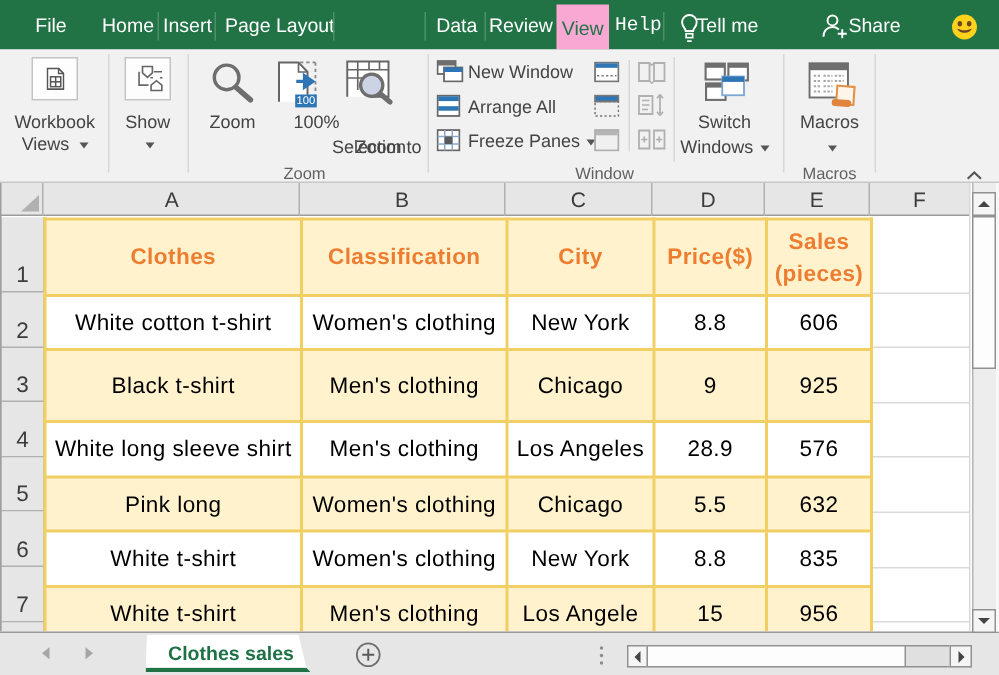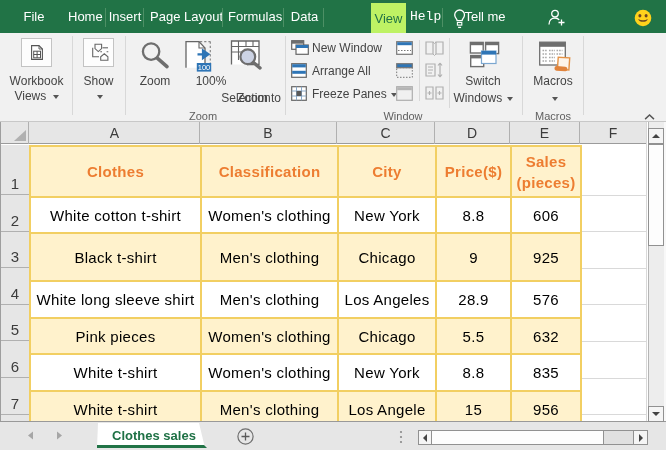--- a/index.html
+++ b/index.html
@@ -4,21 +4,21 @@
 <style>
 * { margin:0; padding:0; box-sizing:border-box; }
 html,body { width:666px; height:450px; overflow:hidden; }
 body { font-family:"Liberation Sans", sans-serif; position:relative; background:#fff; }
 .abs { position:absolute; }
 
 
 #greenbar { left:0; top:0; width:666px; height:33px; background:#217346; }
 .tab { position:absolute; top:0; height:33px; line-height:34px; color:#fff; font-size:13px; text-align:center; white-space:nowrap; }
 .tsep { position:absolute; top:8px; height:19px; width:1px; background:#4d9065; }
-#activetab { position:absolute; left:371px; top:3px; width:35px; height:30px; background:#bef264; color:#217346; font-size:13px; line-height:31px; text-align:center; }
+#activetab { position:absolute; left:371px; top:3px; width:35px; height:30px; background:#f9a8d4; color:#217346; font-size:13px; line-height:31px; text-align:center; }
 
 
 #ribbon { left:0; top:33px; width:666px; height:89px; background:#f1f1f1; border-bottom:1px solid #c8c8c8; }
 .gsep { position:absolute; top:3px; height:79px; width:1px; background:#d8d8d8; }
 .biglabel { position:absolute; font-size:12px; color:#444; text-align:center; white-space:nowrap; }
 .glabel { position:absolute; top:77px; font-size:11px; color:#606060; text-align:center; white-space:nowrap; }
 .iconbox { position:absolute; width:31px; height:29px; top:5px; background:#fdfdfd; border:1px solid #c3c3c3; display:flex; align-items:center; justify-content:center; }
 .srow { position:absolute; font-size:12px; color:#444; white-space:nowrap; }
 .caret { display:inline-block; width:0; height:0; border-left:3px solid transparent; border-right:3px solid transparent; border-top:4px solid #555; vertical-align:middle; margin-left:3px; }
 
@@ -46,22 +46,22 @@
 .sbbtn { position:absolute; background:#f5f5f5; border:1px solid #919191; display:flex; align-items:center; justify-content:center; }
 </style>
 </head>
 <body>
 
 <div class="abs" id="greenbar">
   <div class="tab" style="left:21px;width:26px;">File</div>
   <div class="tab" style="left:68px;width:34px;">Home</div>
   <div class="tab" style="left:108px;width:34px;">Insert</div>
   <div class="tab" style="left:150px;width:67px;">Page Layout</div>
-  <div class="tab" style="left:228px;width:50px;">Formulas</div>
   <div class="tab" style="left:290px;width:29px;">Data</div>
+  <div class="tab" style="left:326px;width:42px;">Review</div>
   <div class="tab" style="left:410px;width:28px;font-family:Liberation Mono, monospace;">Help</div>
   <div class="tsep" style="left:105px;"></div>
   <div class="tsep" style="left:143px;"></div>
   <div class="tsep" style="left:222px;"></div>
   <div class="tsep" style="left:283px;"></div>
   <div class="tsep" style="left:323px;"></div>
   <div class="tsep" style="left:442px;"></div>
   <div id="activetab">View</div>
 
   <svg class="abs" style="left:452px;top:8px;" width="16" height="21" viewBox="0 0 16 21">
@@ -69,20 +69,21 @@
     <rect x="5.4" y="14.5" width="4.4" height="2.6" fill="none" stroke="#fff" stroke-width="1.1"></rect>
     <path d="M6.1 19.4 h3" stroke="#fff" stroke-width="1.3"></path>
   </svg>
   <div class="tab" style="left:464px;width:42px;">Tell me</div>
 
   <svg class="abs" style="left:547px;top:9px;" width="19" height="18" viewBox="0 0 19 18">
     <circle cx="8" cy="4.6" r="3.3" fill="none" stroke="#fff" stroke-width="1.3"></circle>
     <path d="M2 15.5 C2 11 5 9 8 9 C9.8 9 11.2 9.6 12.2 10.8" fill="none" stroke="#fff" stroke-width="1.3"></path>
     <path d="M14.5 10.5 L14.5 16.5 M11.5 13.5 L17.5 13.5" stroke="#fff" stroke-width="1.3"></path>
   </svg>
+  <div class="tab" style="left:563px;width:40px;">Share</div>
 
   <svg class="abs" style="left:634px;top:9px;" width="18" height="18" viewBox="0 0 18 18">
     <circle cx="9" cy="9" r="8.3" fill="#ffd21c"></circle>
     <ellipse cx="5.9" cy="6.8" rx="1.5" ry="1.8" fill="#6b4423"></ellipse>
     <ellipse cx="12.1" cy="6.8" rx="1.5" ry="1.8" fill="#6b4423"></ellipse>
     <path d="M4.2 10 C5 13.8 13 13.8 13.8 10 C10.8 11.6 7.2 11.6 4.2 10 Z" fill="#6b4423"></path>
   </svg>
 </div>
 
 <div class="abs" id="ribbon">
@@ -297,21 +298,21 @@
           <td>925</td>
         </tr>
     <tr style="height:37px;">
           <td>White long sleeve shirt</td>
           <td>Men's clothing</td>
           <td>Los Angeles</td>
           <td>28.9</td>
           <td>576</td>
         </tr>
     <tr class="c" style="height:36px;">
-          <td>Pink pieces</td>
+          <td>Pink long</td>
           <td>Women's clothing</td>
           <td>Chicago</td>
           <td>5.5</td>
           <td>632</td>
         </tr>
     <tr style="height:37px;">
           <td>White t-shirt</td>
           <td>Women's clothing</td>
           <td>New York</td>
           <td>8.8</td>

